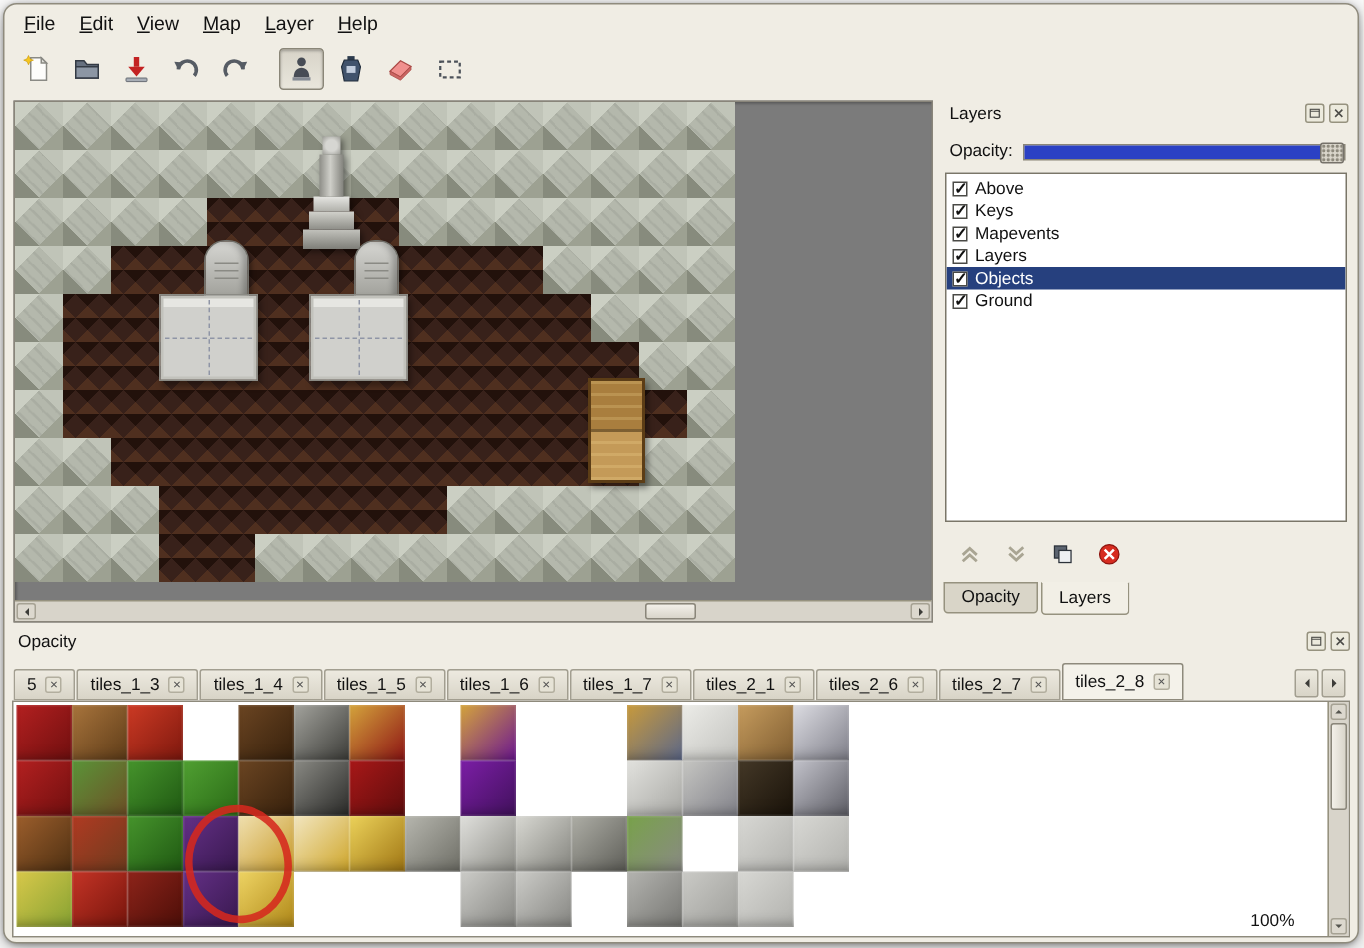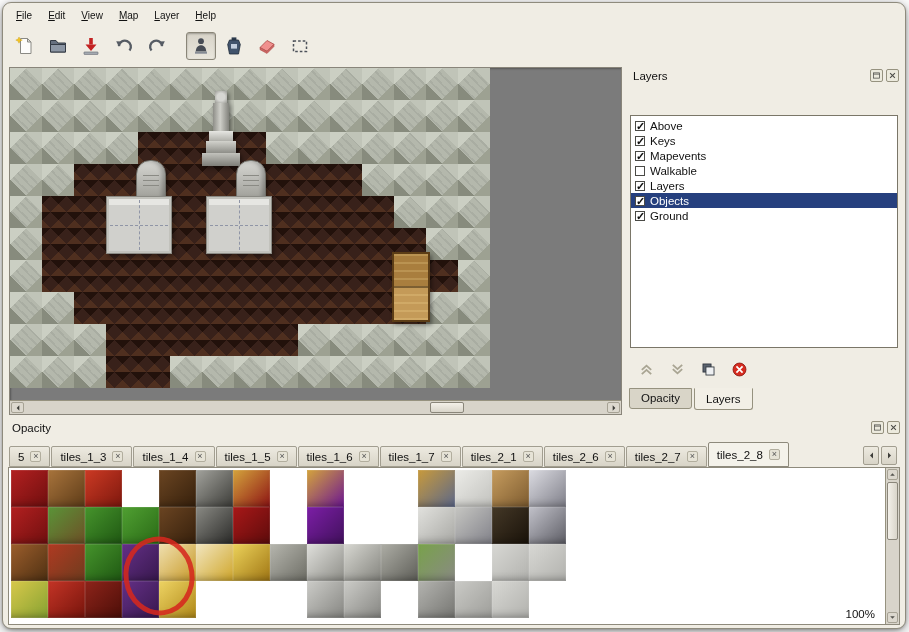--- a/index.html
+++ b/index.html
@@ -3,21 +3,21 @@
 <meta charset="utf-8">
 <style>
   *{box-sizing:border-box;margin:0;padding:0}
   html,body{width:909px;height:632px}
   body{position:relative;background:#fff;font-family:"Liberation Sans",sans-serif;overflow:hidden;color:#111}
   .window{position:absolute;left:2px;top:2px;width:904px;height:627px;background:#f0ede4;
     border:1px solid #8f8b7d;border-radius:9px;box-shadow:0 3px 14px rgba(0,0,0,.40),0 1px 3px rgba(0,0,0,.25);overflow:hidden}
 
   
   .menubar{position:absolute;left:0;top:1px;height:23px;width:100%;display:flex;align-items:center;padding-left:5px}
-  .menu-item{padding:3px 8px;font-size:10px;border-radius:2px;cursor:default}
+  .menu-item{padding:3px 8px;font-size:13px;border-radius:2px;cursor:default}
   .menu-item u{text-decoration:underline}
   .toolbar{position:absolute;left:0;top:24px;height:38px;width:100%;display:flex;align-items:center;padding-left:7px}
   .tb-btn{width:30px;height:28px;margin-right:3px;display:flex;align-items:center;justify-content:center;border:1px solid transparent;border-radius:3px}
   .tb-btn svg{width:20px;height:20px;display:block}
   .tb-btn.active{border-color:#8a8678;background:linear-gradient(180deg,#d7d3c8,#e9e6dc);box-shadow:inset 0 1px 2px rgba(0,0,0,.28)}
   .tb-sep{width:11px;height:100%}
 
   
   .canvas{position:absolute;left:6px;top:64px;width:613px;height:348px;background:#7b7b7b;border:1px solid #89857a;box-shadow:inset 1px 1px 2px rgba(0,0,0,.30)}
   .map{position:absolute;left:0;top:0;width:480px;height:320px;overflow:hidden}
@@ -102,21 +102,21 @@
   .ts-arrow svg{width:9px;height:9px}
   .ts-content{position:absolute;left:3px;right:3px;top:48px;bottom:3px;background:#fff;border:1px solid #8e8a7c;overflow:hidden}
   .ts-grid{position:absolute;left:2px;top:2px}
   .tile{position:absolute;box-shadow:inset 0 0 0 1px rgba(255,255,255,.10),inset 0 -8px 9px -7px rgba(0,0,0,.38)}
   .annotation-svg{position:absolute;left:0;top:0;width:100%;height:100%;pointer-events:none}
   .vscroll{position:absolute;right:0;top:0;bottom:0;width:14px;background:#d8d4ca;border-left:1px solid #96927f}
   .vthumb{position:absolute;left:1px;top:14px;width:11px;height:58px;background:linear-gradient(90deg,#f3f0e9,#d9d5ca);border:1px solid #8a867a;border-radius:2px}
   .vsb-btn{position:absolute;left:1px;width:11px;height:11px;display:flex;align-items:center;justify-content:center;background:#dcd8ce;border:1px solid #a6a294;border-radius:2px}
   .vsb-btn svg{width:7px;height:7px}
   .vsb-btn.up{top:1px}.vsb-btn.down{bottom:1px}
-  .zoom-label{position:absolute;right:24px;bottom:4px;font-size:11.5px}
+  .zoom-label{position:absolute;right:36px;bottom:4px;font-size:11.5px}
 </style>
 </head>
 <body>
 
 <div class="window">
 
   <div class="menubar">
       <div class="menu-item"><u>F</u>ile</div>
       <div class="menu-item"><u>E</u>dit</div>
       <div class="menu-item"><u>V</u>iew</div>
@@ -305,36 +305,39 @@
             <rect x="2" y="2.5" width="8" height="7" fill="none" stroke="#4c4c48"></rect>
             <path d="M2 4.2h8" stroke="#4c4c48"></path>
           </svg>
         </span>
       <span class="ph-btn">
           <svg viewBox="0 0 12 12">
             <path d="M2.8 2.8l6.4 6.4M9.2 2.8L2.8 9.2" stroke="#4c4c48" stroke-width="1.4"></path>
           </svg>
         </span>
     </span>
+    <div class="opacity-row">
+      <span class="op-label">Opacity:</span>
+      <div class="slider">
+        <div class="slider-fill" style="width: 100%;"></div>
+        <div class="slider-handle" style="left: calc(100% - 16px);"></div>
+      </div>
+    </div>
     <div class="layers-list">
         <div class="layer-row">
           <span class="cb">✓</span>
           <span class="layer-label">Above</span>
         </div>
         <div class="layer-row">
           <span class="cb">✓</span>
           <span class="layer-label">Keys</span>
         </div>
         <div class="layer-row">
           <span class="cb">✓</span>
           <span class="layer-label">Mapevents</span>
-        </div>
-        <div class="layer-row">
-          <span class="cb"></span>
-          <span class="layer-label">Walkable</span>
         </div>
         <div class="layer-row">
           <span class="cb">✓</span>
           <span class="layer-label">Layers</span>
         </div>
         <div class="layer-row selected">
           <span class="cb">✓</span>
           <span class="layer-label">Objects</span>
         </div>
         <div class="layer-row">

